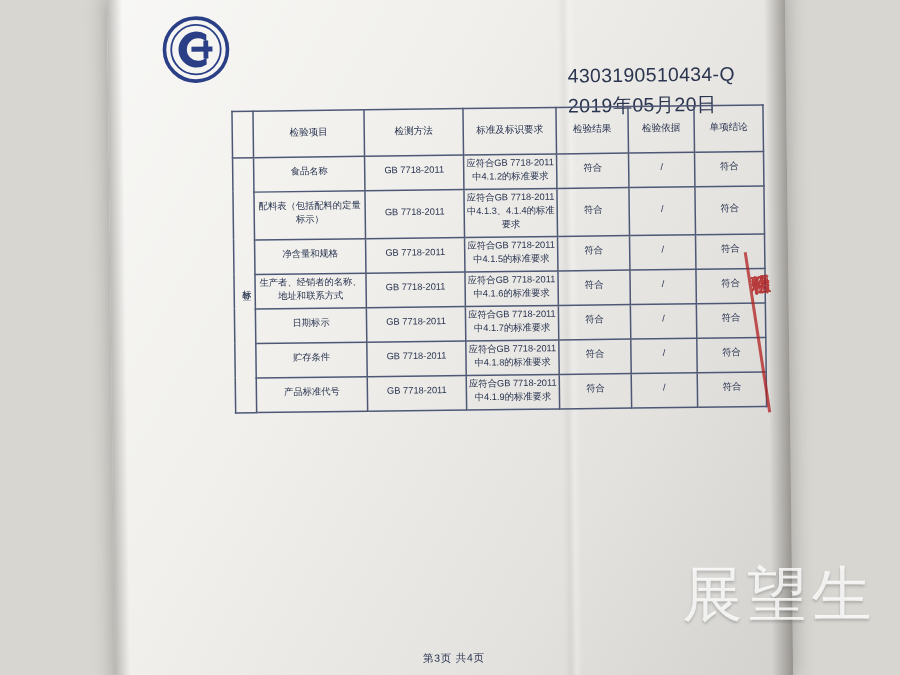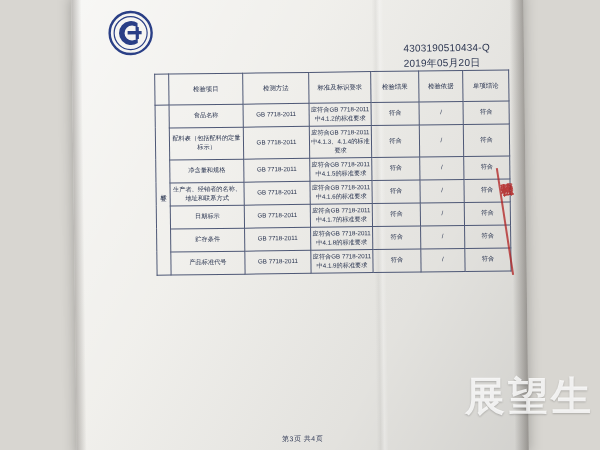--- a/index.html
+++ b/index.html
@@ -59,21 +59,21 @@
     height: 46px;
   }
   .logo svg { display: block; }
 
   
   .hdr {
     position: absolute;
     right: 34px;
     top: 48px;
     text-align: left;
-    font-size: 10px;
+    font-size: 13px;
     color: #2b3550;
     line-height: 1.5;
     letter-spacing: 0.2px;
   }
 
   
   .tbl-wrap {
     position: absolute;
     left: 82px;
     top: 78px;
@@ -153,30 +153,29 @@
     width: 2px;
     height: 108px;
     background: #b01f1f;
     opacity: 0.75;
     transform: rotate(-8deg);
   }
 
   
   .watermark {
     position: absolute;
-    right: 6px;
+    right: 16px;
     bottom: 26px;
     font-family: "Liberation Serif", serif;
     font-size: 40px;
     color: rgba(255,255,255,0.82);
     letter-spacing: 3px;
     text-shadow: 0 1px 2px rgba(0,0,0,0.2);
     white-space: nowrap;
     pointer-events: none;
-    font-weight: bold;
   }
 
   
   .crease {
     position: absolute;
     left: 300px;
     top: 0;
     bottom: 0;
     width: 12px;
     background: linear-gradient(90deg, rgba(0,0,0,0.0), rgba(0,0,0,0.045), rgba(255,255,255,0.25), rgba(0,0,0,0.0));

